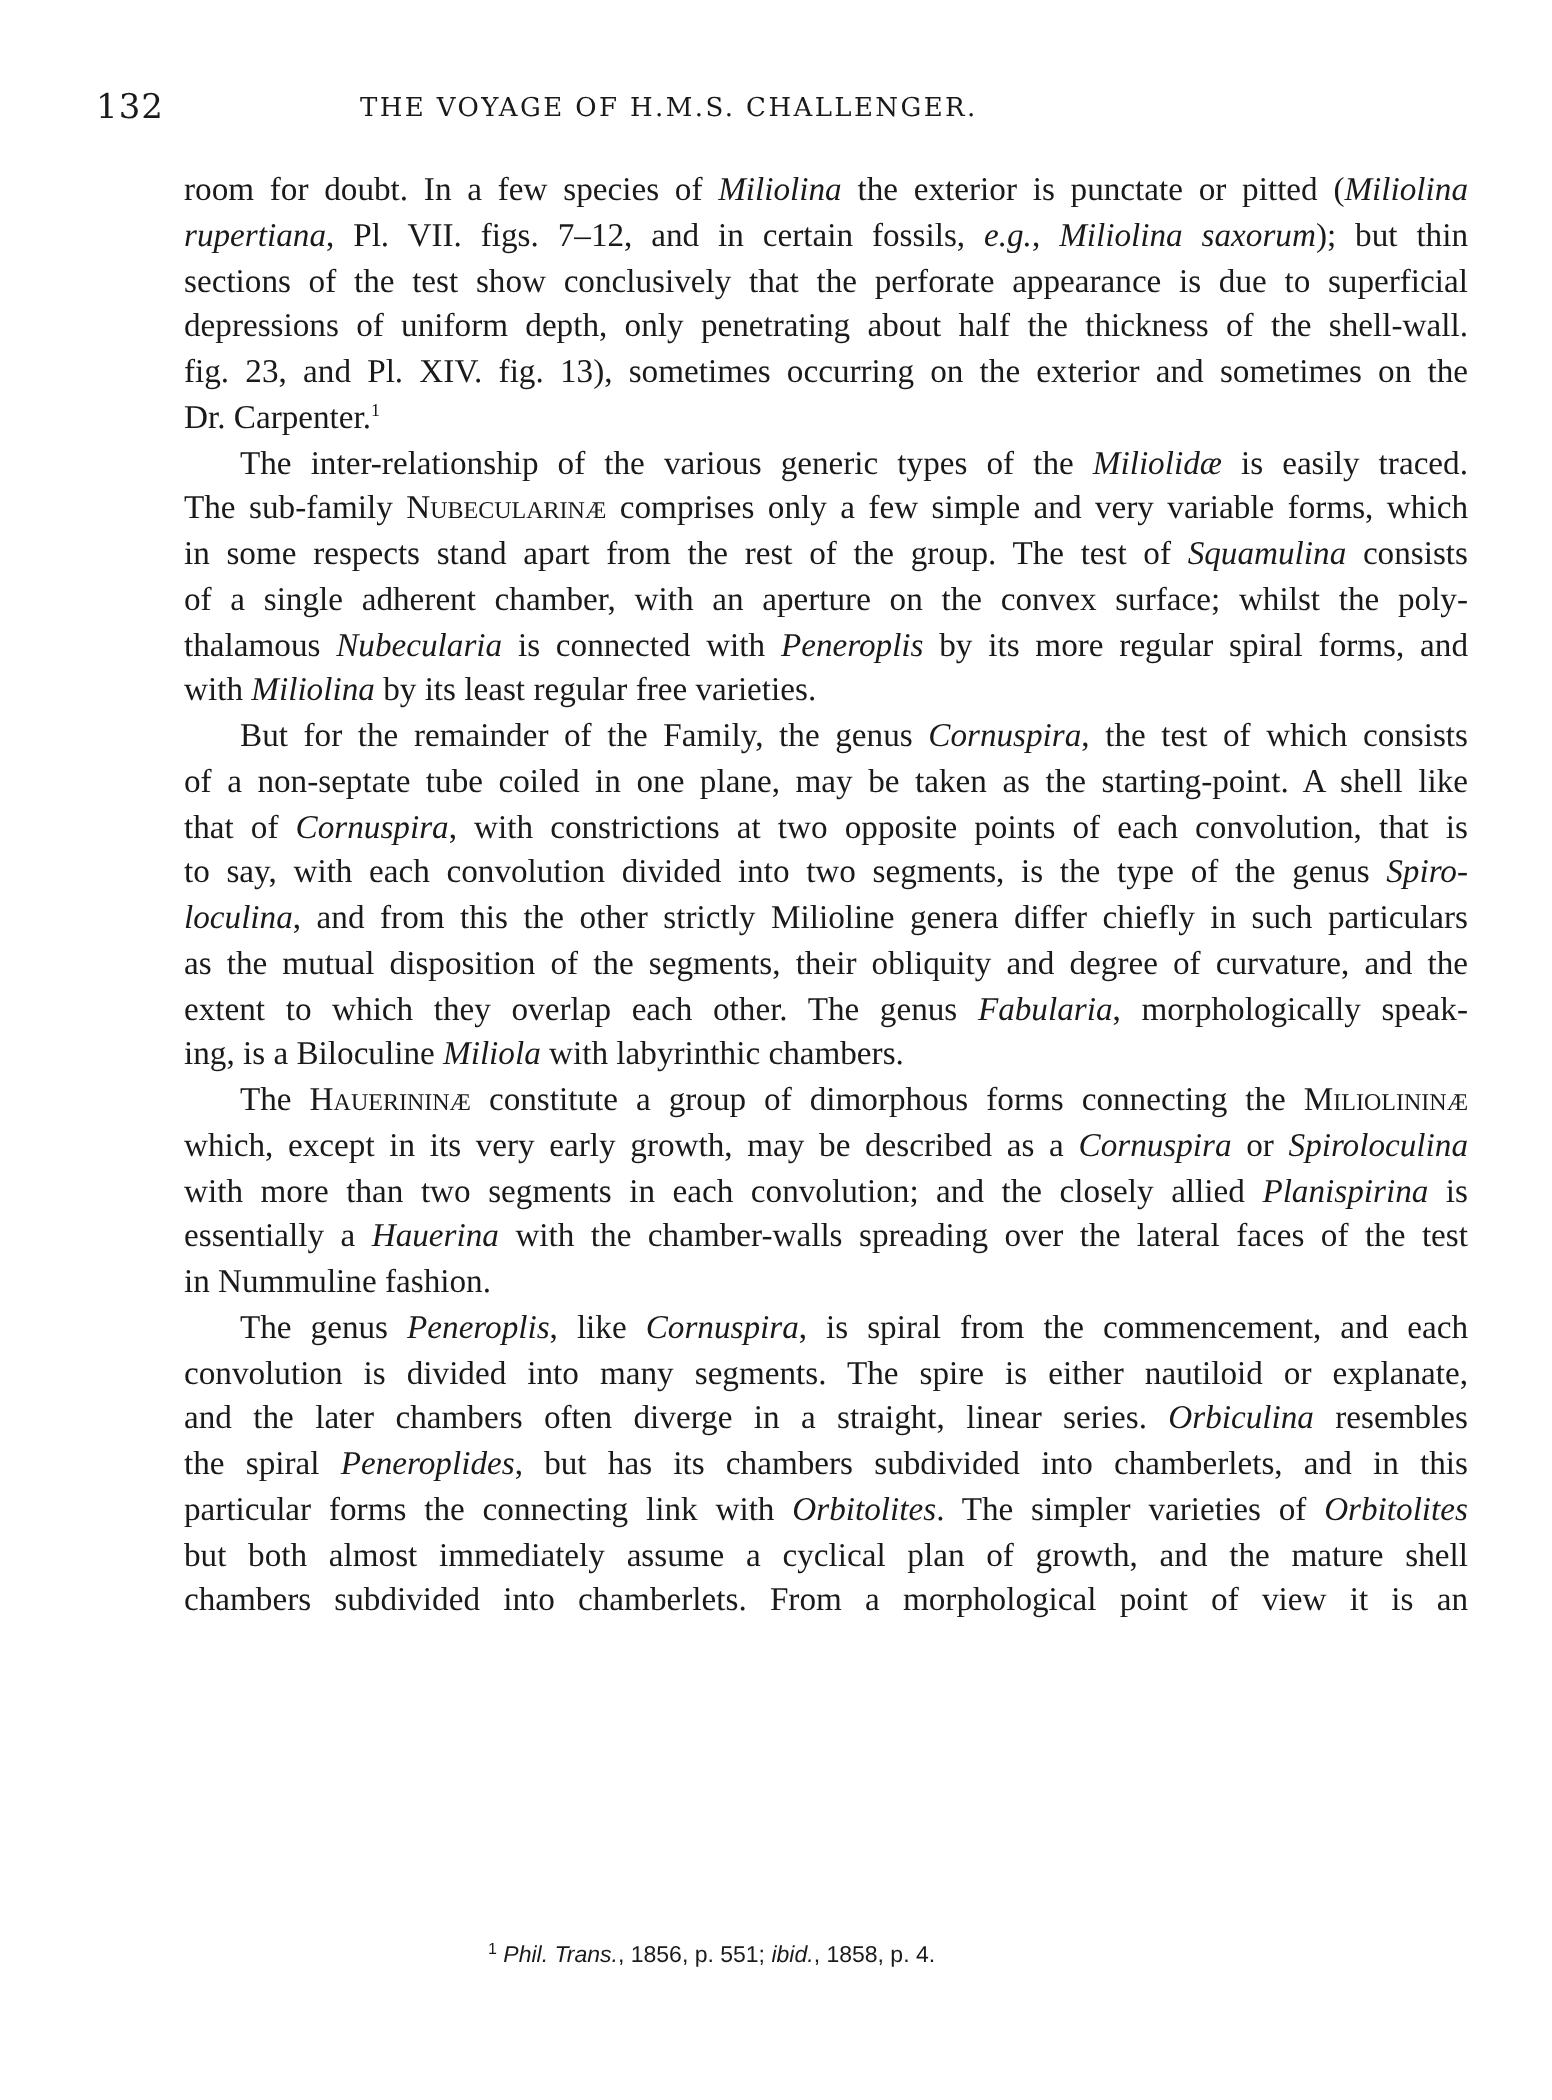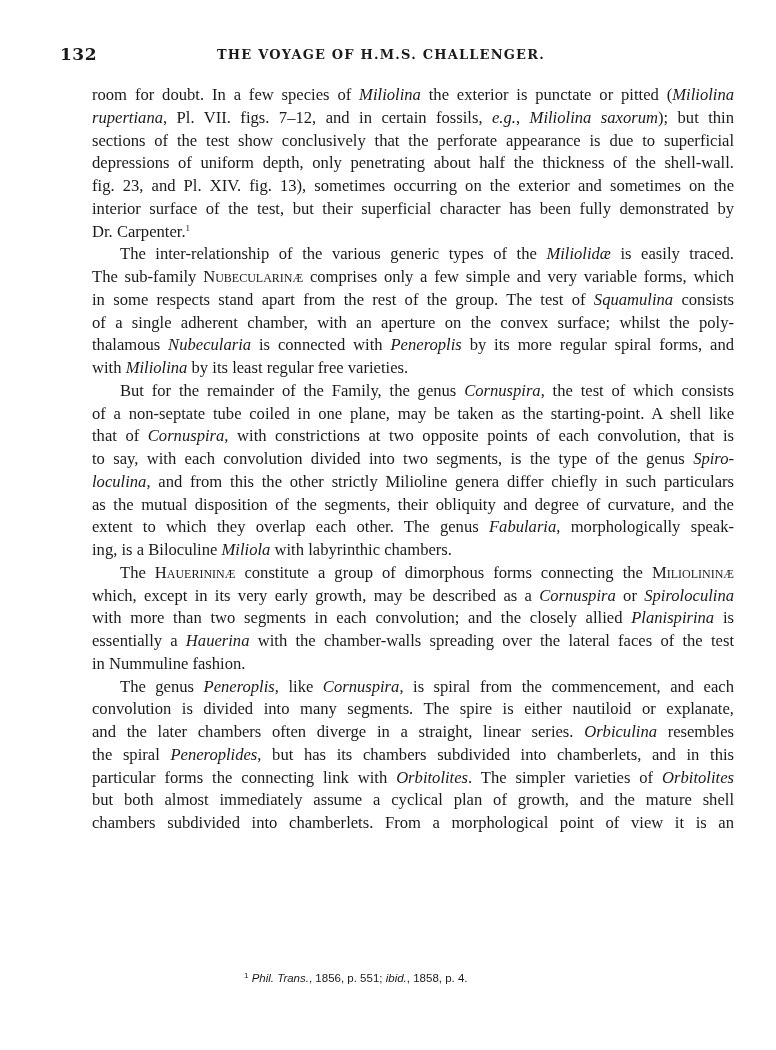--- a/index.html
+++ b/index.html
@@ -1,19 +1,19 @@
 <!DOCTYPE html>
 <html><head>
 <meta charset="utf-8">
 <style>
   html, body { margin: 0; padding: 0; background: #ffffff; }
   body { width: 776px; height: 1050px; position: relative; overflow: hidden; color: #1a1a1a; }
-  .header { position: absolute; top: 44px; left: 60px; width: 682px; height: 24px; font-family: "DejaVu Serif", serif; font-weight: bold; }
+  .header { position: absolute; top: 44px; left: 48px; width: 682px; height: 24px; font-family: "DejaVu Serif", serif; font-weight: normal; }
   .page-number { position: absolute; left: 0; top: 0; font-size: 17px; letter-spacing: 0.5px; }
-  .running-title { position: absolute; left: 132px; top: 3px; font-size: 13px; letter-spacing: 1.2px; margin-left: 25px; }
+  .running-title { position: absolute; left: 132px; top: 3px; font-size: 13px; letter-spacing: 1.2px; }
   .body-text { position: absolute; top: 84px; left: 52px; width: 682px; font-family: "Liberation Serif", serif; font-size: 16.6px; line-height: 22.75px; }
   .line { display: block; height: 22.75px; white-space: nowrap; text-align: justify; text-align-last: justify; margin-left: 40px; }
   .line.last { text-align-last: left; }
   .line.indent { padding-left: 28px; }
   i { font-style: italic; }
   .sc { font-variant: small-caps; }
   sup { font-size: 9px; vertical-align: 6px; line-height: 0; }
   .footnote { position: absolute; top: 972px; left: 244px; font-family: Liberation Sans, sans-serif; font-size: 11.5px; white-space: nowrap; }
   .footnote sup { font-size: 8px; vertical-align: 4px; }
 </style>
@@ -24,21 +24,20 @@
   <span class="page-number">132</span>
   <span class="running-title">THE VOYAGE OF H.M.S. CHALLENGER.</span>
 </div>
 
 <div class="body-text" id="body-text">
     <div class="line"><span>room for doubt.   In a few species of </span><i>Miliolina</i><span> the exterior is punctate or pitted (</span><i>Miliolina</i></div>
     <div class="line"><i>rupertiana</i><span>, Pl. VII. figs. 7–12, and in certain fossils, </span><i>e.g.</i><span>, </span><i>Miliolina saxorum</i><span>); but thin</span></div>
     <div class="line"><span>sections of the test show conclusively that the perforate appearance is due to superficial</span></div>
     <div class="line"><span>depressions of uniform depth, only penetrating about half the thickness of the shell-wall.</span></div>
     <div class="line"><span>fig. 23, and Pl. XIV. fig. 13), sometimes occurring on the exterior and sometimes on the</span></div>
-    <div class="line"><span>interior surface of the test, but their superficial character has been fully demonstrated by</span></div>
     <div class="line last"><span>Dr. Carpenter.</span><sup>1</sup></div>
     <div class="line indent"><span>The inter-relationship of the various generic types of the </span><i>Miliolidæ</i><span> is easily traced.</span></div>
     <div class="line"><span>The sub-family </span><span class="sc">Nubecularinæ</span><span> comprises only a few simple and very variable forms, which</span></div>
     <div class="line"><span>in some respects stand apart from the rest of the group.   The test of </span><i>Squamulina</i><span> consists</span></div>
     <div class="line"><span>of a single adherent chamber, with an aperture on the convex surface; whilst the poly-</span></div>
     <div class="line"><span>thalamous </span><i>Nubecularia</i><span> is connected with </span><i>Peneroplis</i><span> by its more regular spiral forms, and</span></div>
     <div class="line last"><span>with </span><i>Miliolina</i><span> by its least regular free varieties.</span></div>
     <div class="line indent"><span>But for the remainder of the Family, the genus </span><i>Cornuspira</i><span>, the test of which consists</span></div>
     <div class="line"><span>of a non-septate tube coiled in one plane, may be taken as the starting-point.   A shell like</span></div>
     <div class="line"><span>that of </span><i>Cornuspira</i><span>, with constrictions at two opposite points of each convolution, that is</span></div>

